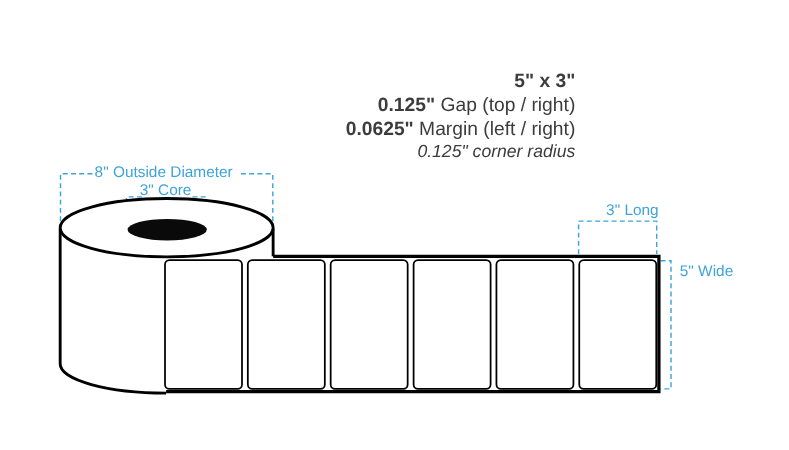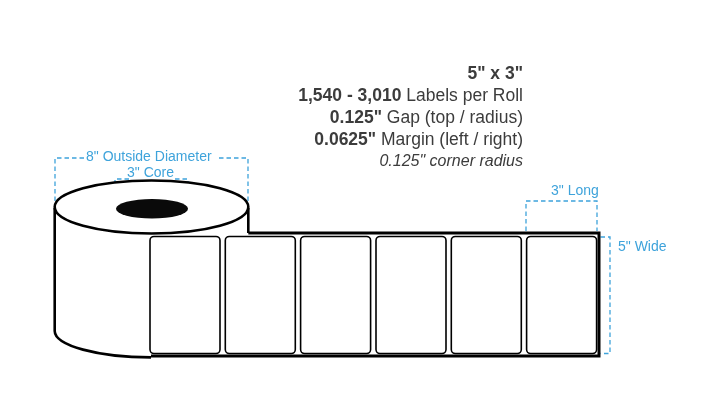--- a/index.html
+++ b/index.html
@@ -72,22 +72,21 @@
       <rect x="225.3" y="236.5" width="70" height="117" rx="4" ry="4"></rect>
       <rect x="300.6" y="236.5" width="70" height="117" rx="4" ry="4"></rect>
       <rect x="376" y="236.5" width="70" height="117" rx="4" ry="4"></rect>
       <rect x="451.3" y="236.5" width="70" height="117" rx="4" ry="4"></rect>
       <rect x="526.6" y="236.5" width="70" height="117" rx="4" ry="4"></rect>
     </g>
   </svg>
 
   <div class="spec-block">
     <div><span class="val">5" x 3"</span></div>
-    <div><span class="val">1,540 - 3,010</span> <span>Labels per Roll</span></div>
-    <div><span class="val">0.125"</span> <span>Gap (top / radius)</span></div>
+    <div><span class="val">0.125"</span> <span>Gap (top / right)</span></div>
     <div><span class="val">0.0625"</span> <span>Margin (left / right)</span></div>
     <div class="spec-line-italic">0.125" corner radius</div>
   </div>
 
   <div class="dim-label dim-od">8" Outside Diameter</div>
   <div class="dim-label dim-core">3" Core</div>
   <div class="dim-label dim-long">3" Long</div>
   <div class="dim-label dim-wide">5" Wide</div>
 
 </div>

